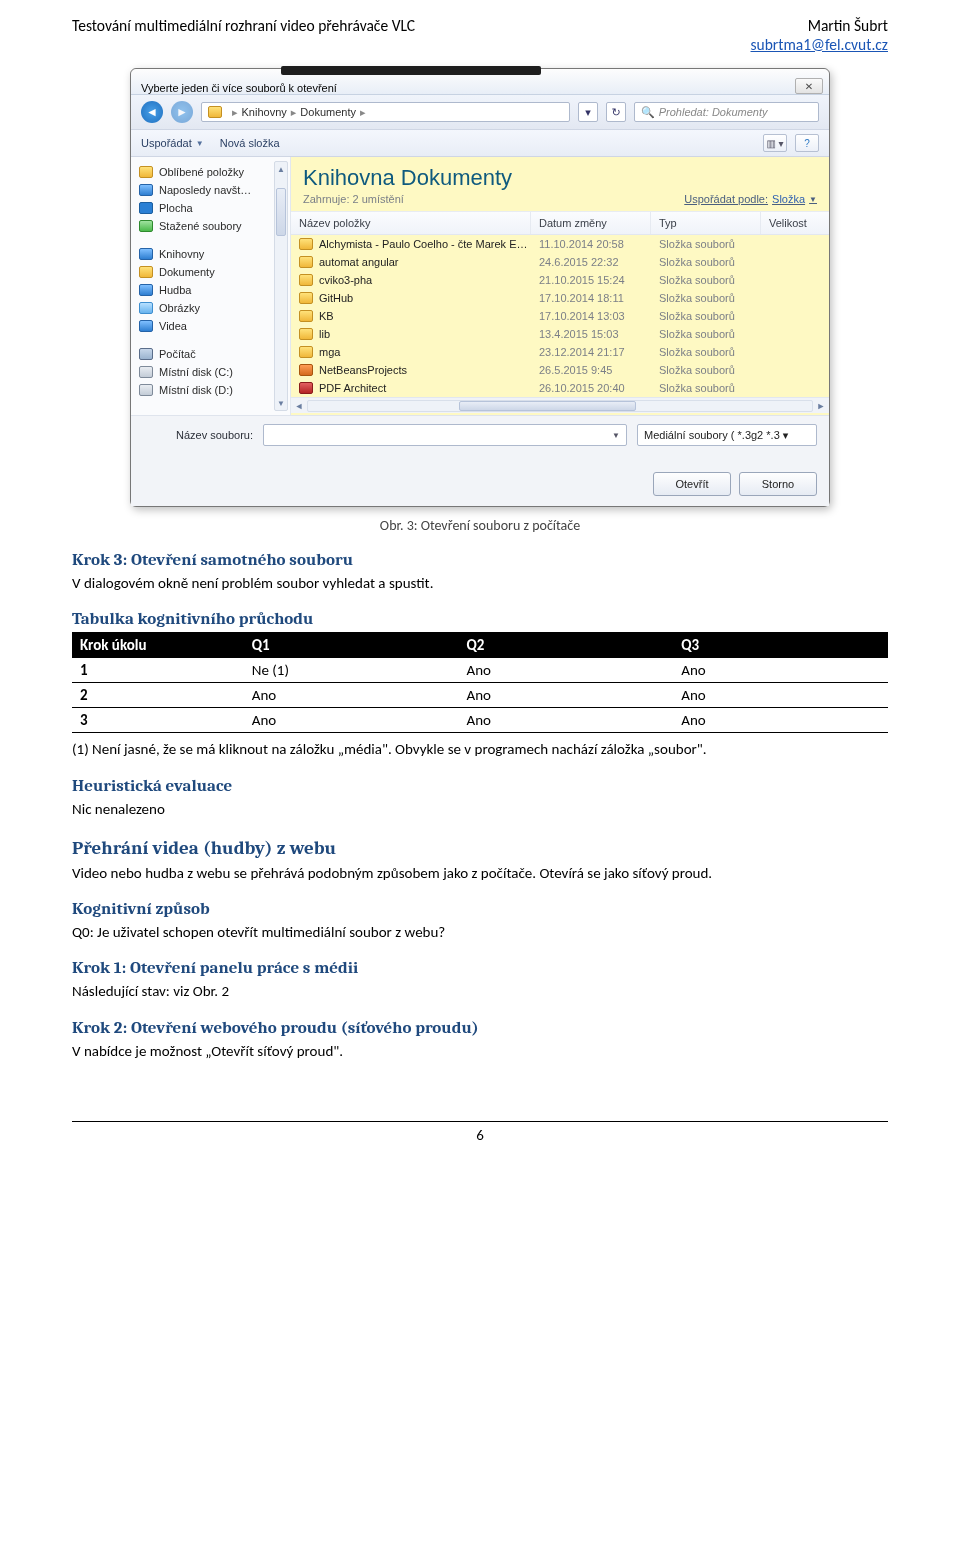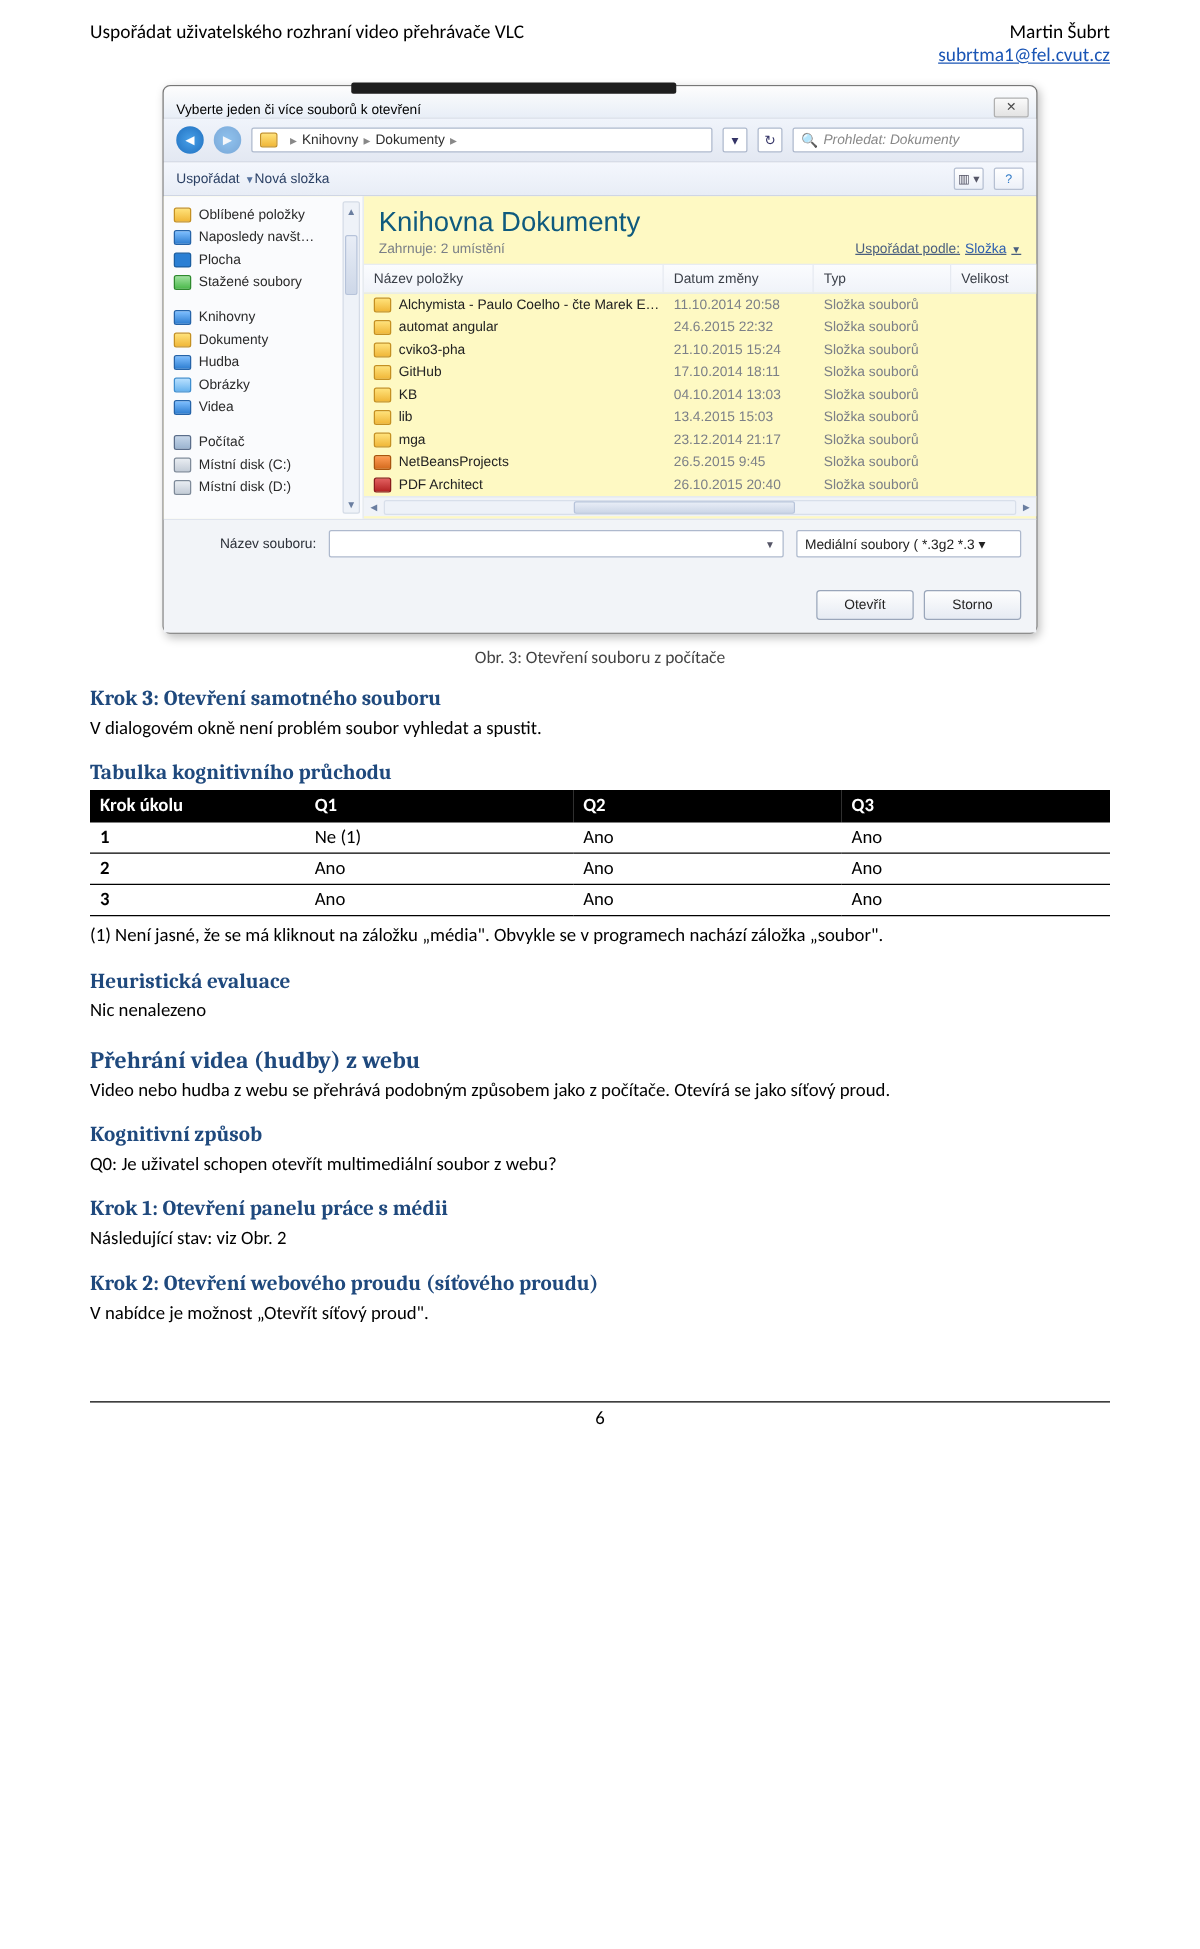--- a/index.html
+++ b/index.html
@@ -80,21 +80,21 @@
     border-radius: 2px; display: flex; align-items: center; padding: 0 6px;
     color: #888; font-style: italic;
   }
   .searchbox .mag { margin-right: 4px; color: #6b87b7; font-style: normal; }
   .toolbar {
     display: flex; align-items: center; justify-content: space-between;
     background: linear-gradient(#f4f7fd,#e8edf6);
     border-bottom: 1px solid #cfd6e4;
     padding: 4px 10px; color: #2a3f63;
   }
-  .toolbar-left { display: flex; align-items: center; gap: 0; }
+  .toolbar-left { display: flex; align-items: center; gap: 16px; }
   .tool-item { display: flex; align-items: center; gap: 4px; }
   .tool-caret { font-size: 8px; color: #55719d; }
   .toolbar-right { display: flex; align-items: center; gap: 8px; }
   .mini-btn {
     width: 24px; height: 18px; border: 1px solid #b6c0d2; background: linear-gradient(#fff,#ecf0f8);
     border-radius: 2px; display: flex; align-items: center; justify-content: center; color: #556;
     font-size: 10px;
   }
 
   .body { display: flex; background: #fef9c3; }
@@ -201,21 +201,21 @@
   .page-num { text-align:center; font-size:15px; color:#000; }
   .hr-foot { border:none; border-top:1px solid #000; margin: 0 0 4px 0; }
   .footer-block { position: relative; margin-top: 60px; padding-bottom: 20px; }
 </style>
 </head>
 <body>
 
 <div class="page">
 
   <div class="header-row">
-    <div class="header-left">Uspořádat uživatelského rozhraní video přehrávače VLC</div>
+    <div class="header-left">Testování multimediální rozhraní video přehrávače VLC</div>
     <div class="header-right">
       <div>Martin Šubrt</div>
       <a class="link">subrtma1@fel.cvut.cz</a>
     </div>
   </div>
 
   <div class="winshell">
     <div class="win-bars-overlay"></div>
     <div class="win-title">
       <span class="win-title-text">Vyberte jeden či více souborů k otevření</span>
@@ -369,21 +369,21 @@
               </div>
               <div class="date">17.10.2014 18:11</div>
               <div class="typ">Složka souborů</div>
               <div></div>
             </div>
             <div class="row">
               <div class="name">
                 <span class="folder-icon"></span>
                 <span>KB</span>
               </div>
-              <div class="date">04.10.2014 13:03</div>
+              <div class="date">17.10.2014 13:03</div>
               <div class="typ">Složka souborů</div>
               <div></div>
             </div>
             <div class="row">
               <div class="name">
                 <span class="folder-icon"></span>
                 <span>lib</span>
               </div>
               <div class="date">13.4.2015 15:03</div>
               <div class="typ">Složka souborů</div>

